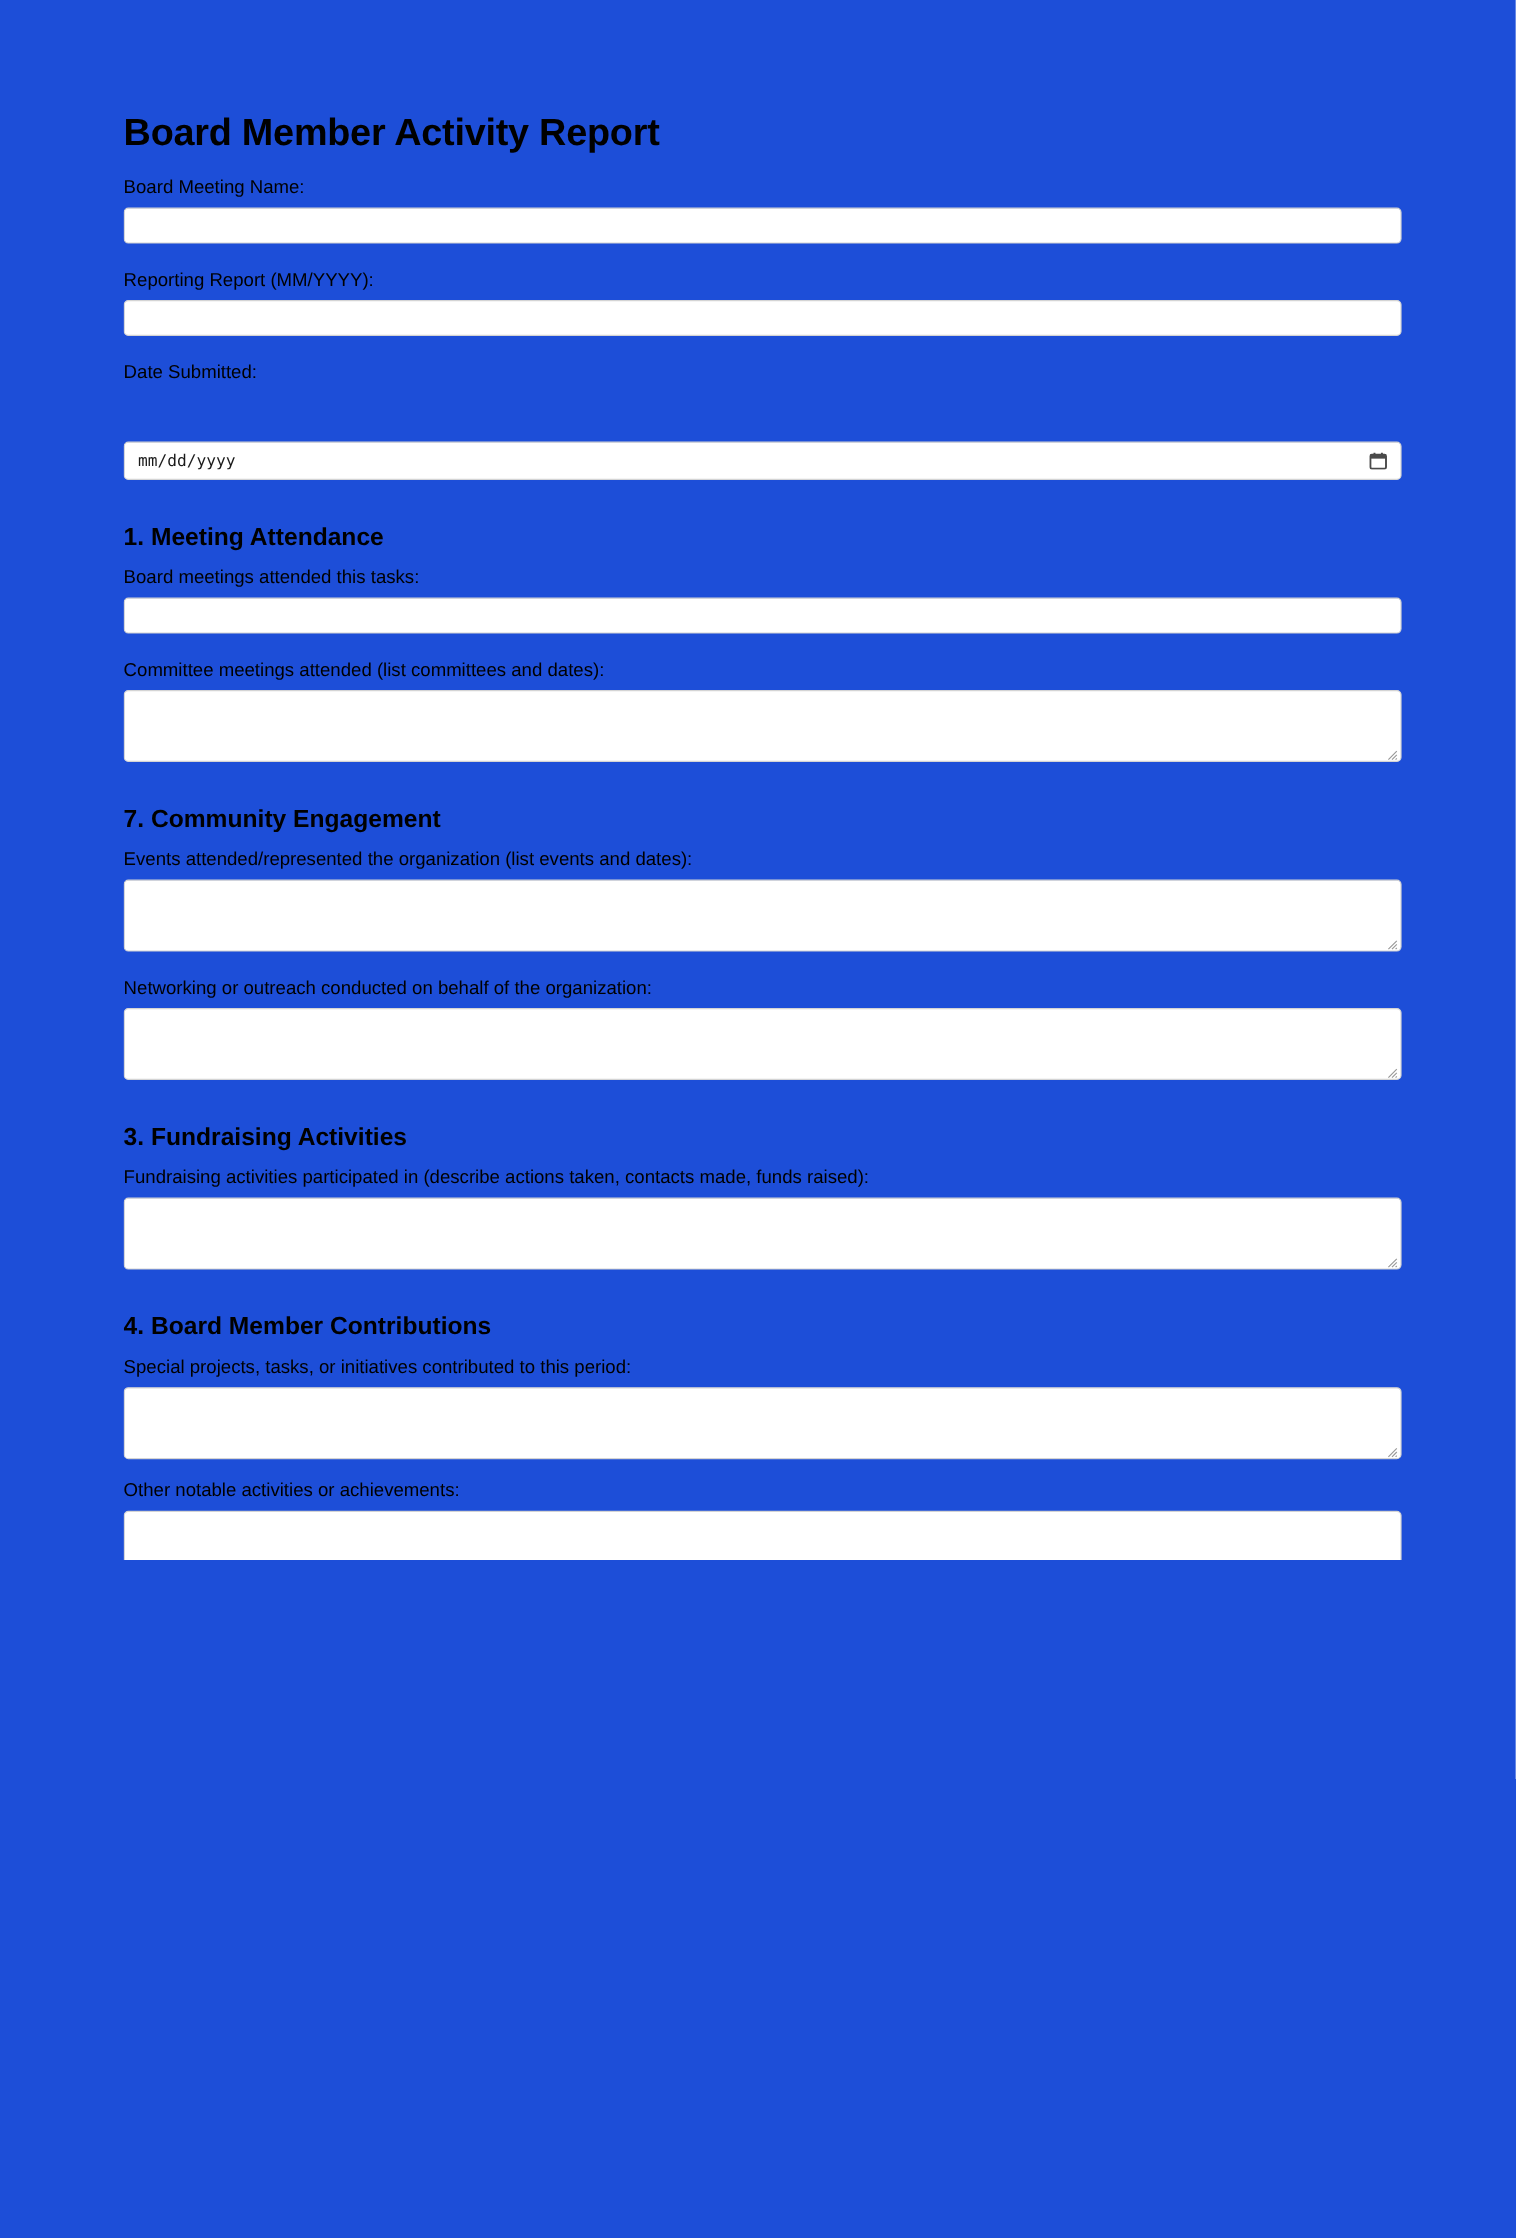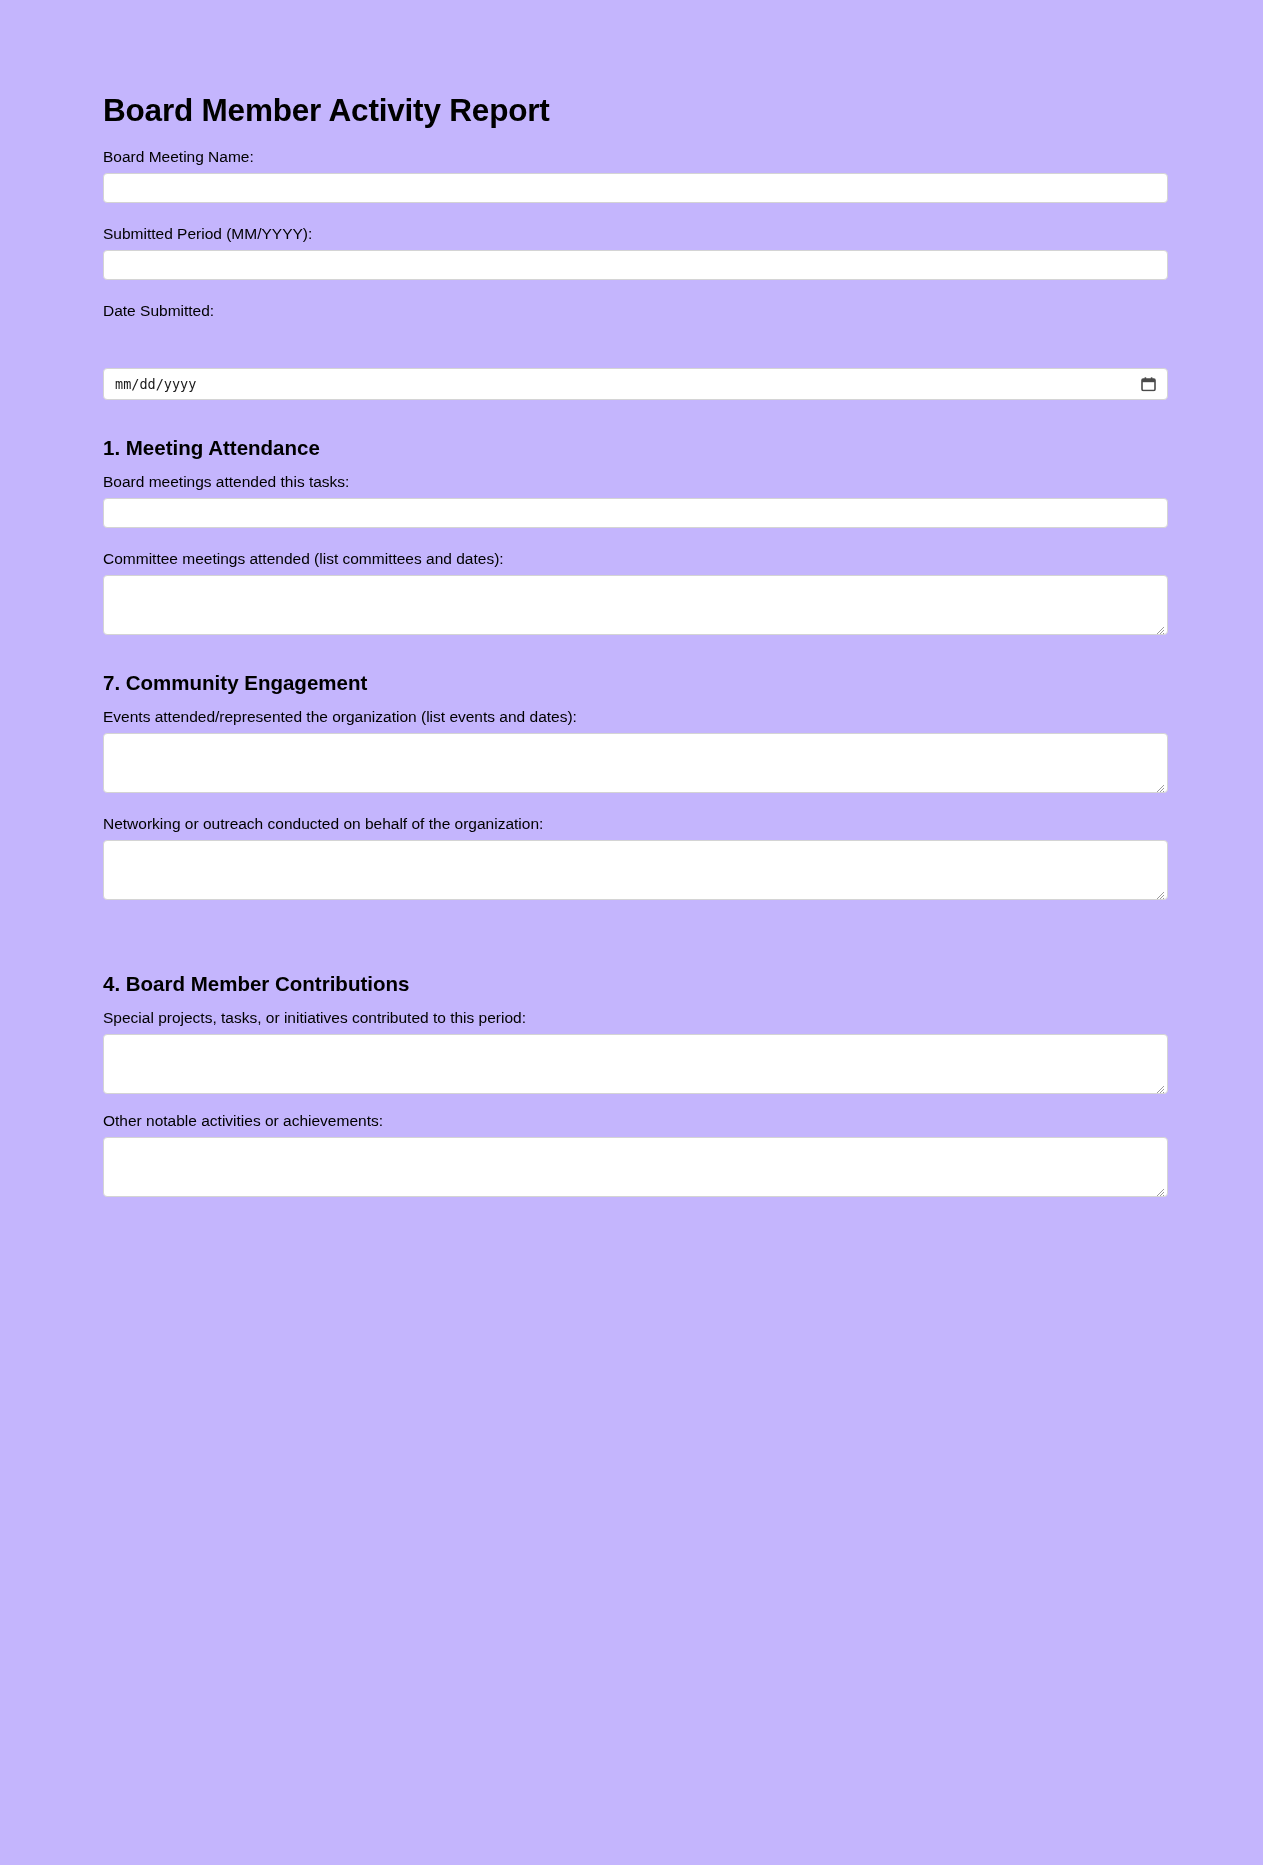--- a/index.html
+++ b/index.html
@@ -12,21 +12,21 @@
     font-family: "Liberation Sans", sans-serif;
     color: #000000;
     width: 1263px;
     height: 1865px;
     overflow: hidden;
   }
   .page {
     position: relative;
     width: 1263px;
     height: 1865px;
-    background: #c4b5fd;
+    background: #1d4ed8;
     box-sizing: border-box;
   }
   .form-wrap {
     position: absolute;
     left: 103px;
     top: 0;
     width: 1066px;
     
     height: 1300px;
     overflow: hidden;
@@ -135,21 +135,21 @@
     <div style="position:absolute; top:148px; left:0; width:1065px;">
 
       <div class="block">
         <label class="field-label">Board Meeting Name:</label>
         <input class="text-input" type="text" placeholder="" style="">
       </div>
 
       <div class="gap-md"></div>
 
       <div class="block">
-        <label class="field-label">Submitted Period (MM/YYYY):</label>
+        <label class="field-label">Reporting Report (MM/YYYY):</label>
         <input class="text-input" type="text" placeholder="" style="">
       </div>
 
       <div class="gap-md"></div>
 
       <div class="block">
         <label class="field-label">Date Submitted:</label>
         <div class="date-input-shell">
           <span class="date-placeholder">mm/dd/yyyy</span>
           <span class="calendar-icon">
@@ -212,20 +212,34 @@
               <svg width="11" height="11" viewBox="0 0 11 11" aria-hidden="true">
                 <path d="M10 3 L3 10 M10 6 L6 10 M10 9 L9 10" stroke="#9a9a9a" stroke-width="1" fill="none"></path>
               </svg>
             </span>
           </div>
         </div>
       </div>
 
       <div class="gap-xl"></div>
 
+      <div class="block">
+        <div class="section-heading">3. Fundraising Activities</div>
+
+        <div>
+          <label class="field-label">Fundraising activities participated in (describe actions taken, contacts made, funds raised):</label>
+          <div class="textarea-shell">
+            <span class="resize-grip">
+              <svg width="11" height="11" viewBox="0 0 11 11" aria-hidden="true">
+                <path d="M10 3 L3 10 M10 6 L6 10 M10 9 L9 10" stroke="#9a9a9a" stroke-width="1" fill="none"></path>
+              </svg>
+            </span>
+          </div>
+        </div>
+      </div>
 
       <div class="gap-xl"></div>
 
       <div class="block">
         <div class="section-heading">4. Board Member Contributions</div>
 
         <div>
           <label class="field-label">Special projects, tasks, or initiatives contributed to this period:</label>
           <div class="textarea-shell">
             <span class="resize-grip">

